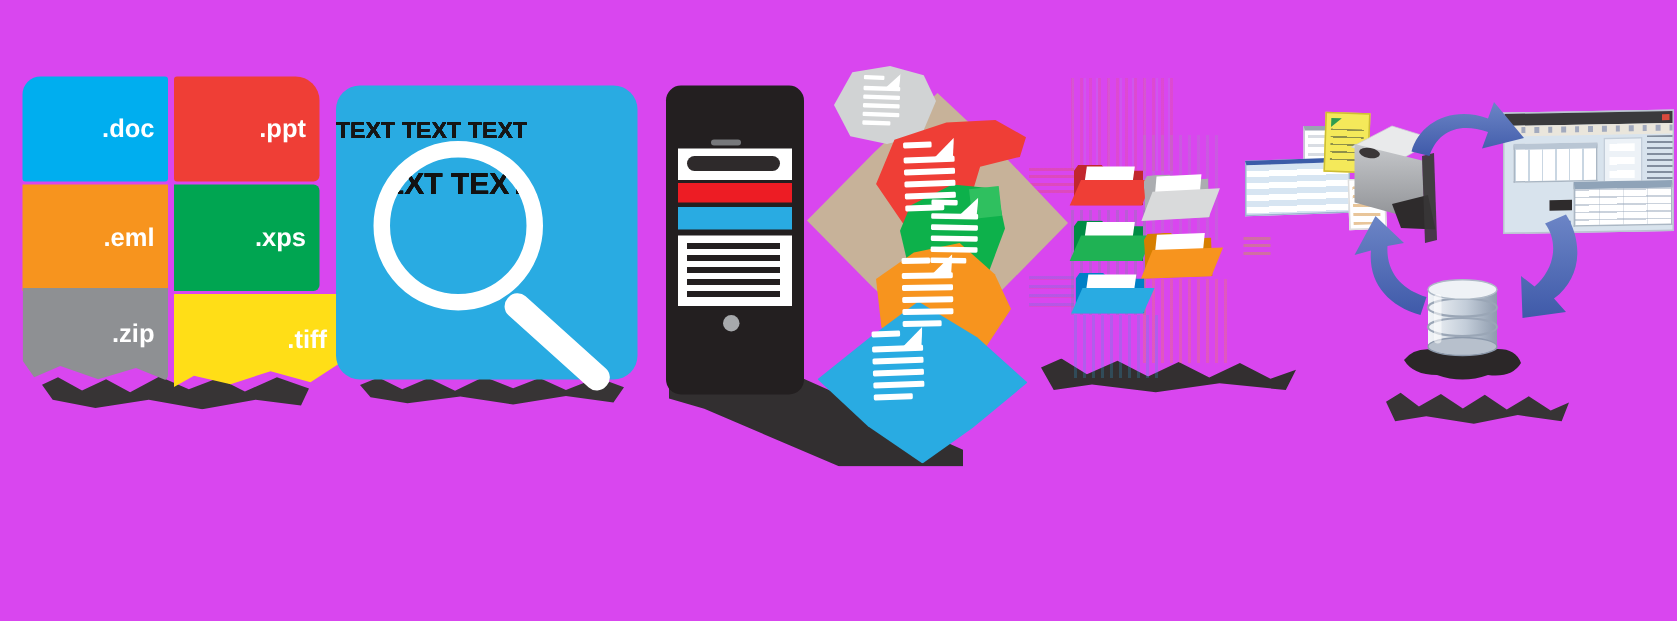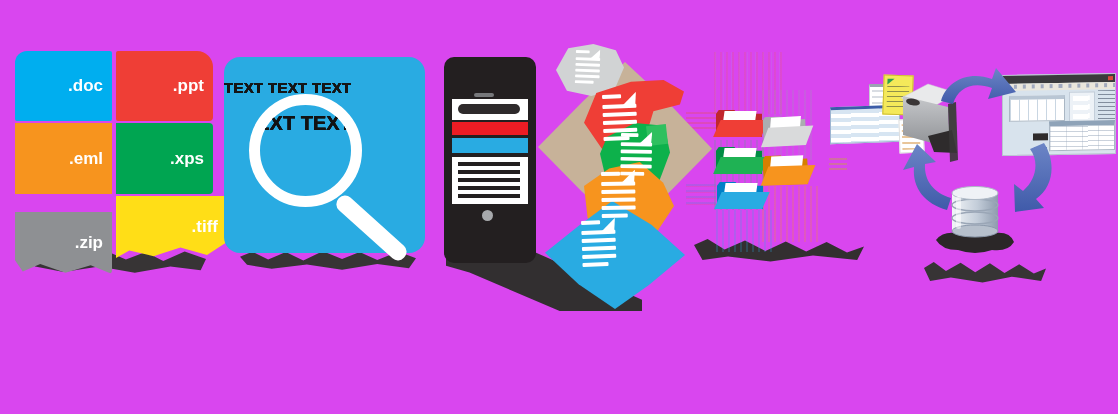--- a/index.html
+++ b/index.html
@@ -7,21 +7,21 @@
           font-family:"Liberation Sans",sans-serif;}
   #canvas *{position:absolute;box-sizing:border-box;}
 
   
   .tile{display:flex;align-items:center;justify-content:flex-end;padding-right:9px;
         color:#fff;font-weight:bold;font-size:17px;z-index:1;}
   #tile-doc{left:15px;top:51px;width:97px;height:70px;background:#00AEEF;border-radius:12px 2px 2px 2px;}
   #tile-ppt{left:116px;top:51px;width:97px;height:70px;background:#EF3E36;border-radius:2px 16px 4px 2px;}
   #tile-eml{left:15px;top:123px;width:97px;height:71px;background:#F7941E;}
   #tile-xps{left:116px;top:123px;width:97px;height:71px;background:#00A551;border-radius:0 4px 4px 0;}
-  #tile-zip{left:15px;top:212px;width:97px;height:62px;background:#8E9093;border-radius:0 0 4px 12px;
+  #tile-zip{left:15px;top:192px;width:97px;height:62px;background:#8E9093;border-radius:0 0 4px 12px;
             clip-path:polygon(0 0,100% 0,100% 100%,78% 86%,52% 98%,26% 84%,8% 96%,0 78%);}
   #tile-tiff{left:116px;top:196px;width:111px;height:62px;background:#FFDE17;
             clip-path:polygon(0 0,100% 0,100% 74%,82% 95%,58% 83%,34% 97%,12% 88%,0 100%);}
   .tile span{position:static;}
 
   
   .smudge{background:#373435;z-index:0;}
   #sm-tiles{left:28px;top:249px;width:178px;height:25px;
     clip-path:polygon(0 30%,6% 10%,15% 45%,24% 15%,33% 50%,44% 8%,55% 42%,66% 12%,76% 48%,88% 10%,100% 40%,97% 85%,80% 70%,60% 95%,40% 70%,20% 92%,4% 70%);}
   #sm-text{left:240px;top:249px;width:176px;height:22px;

